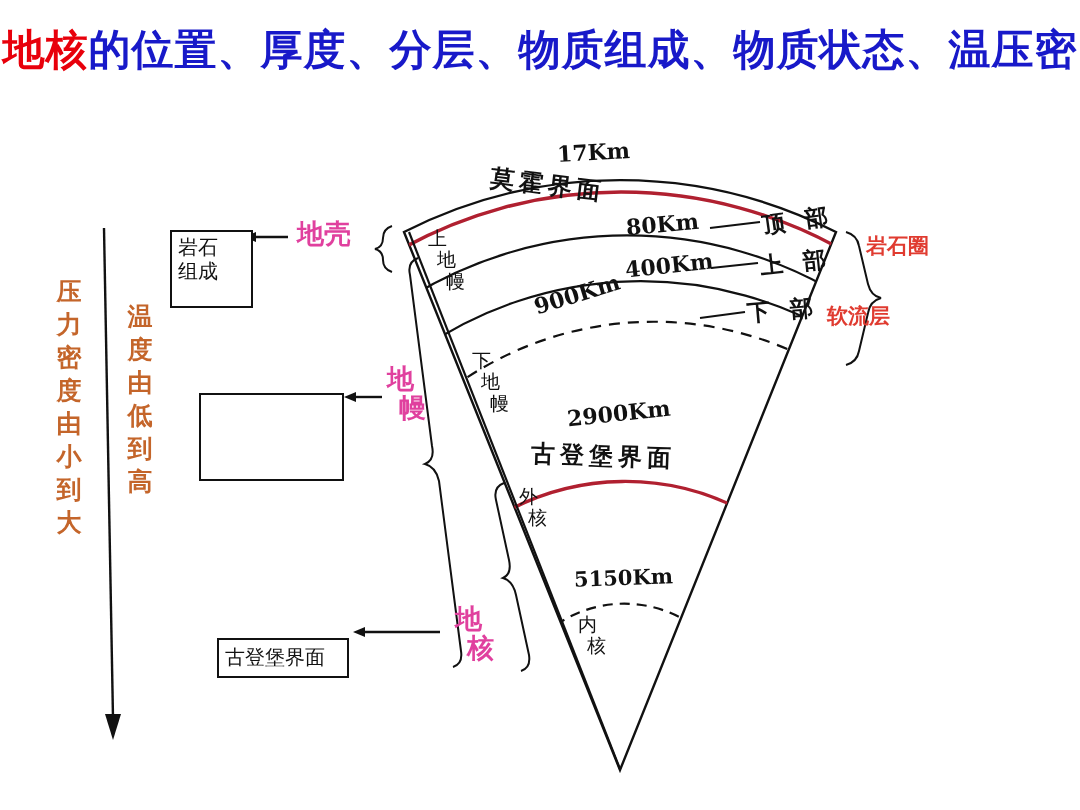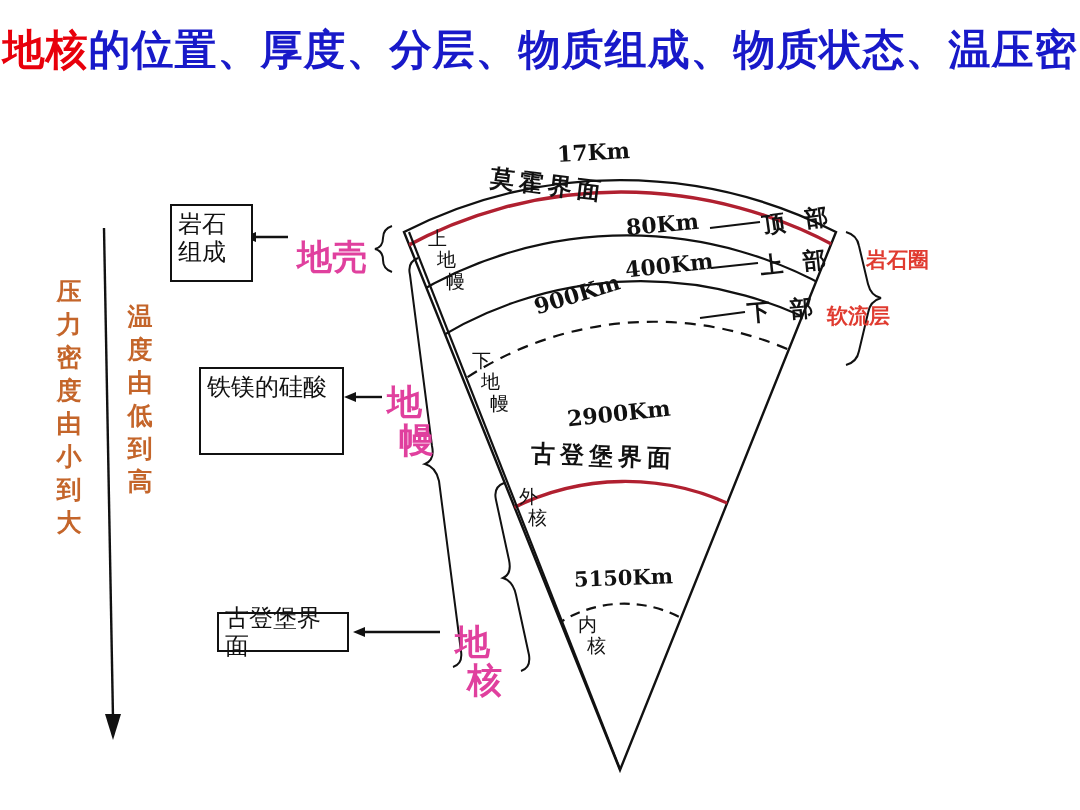--- a/index.html
+++ b/index.html
@@ -87,45 +87,45 @@
   }
   .vstack span { display: block; }
   .vstack.step span:nth-child(2) { margin-left: 9px; }
   .vstack.step span:nth-child(3) { margin-left: 18px; }
 
   
   .magenta {
     color: #E0409E;
     font-family: "DejaVu Sans", "Liberation Sans", sans-serif;
     font-weight: bold;
-    font-size: 35px;
+    font-size: 27px;
     line-height: 1.08;
-    margin-top: 20px;
   }
   .magenta span { display: block; }
 
   
   .redname {
     color: #E03B30;
     font-family: "DejaVu Sans", "Liberation Sans", sans-serif;
     font-weight: bold;
     font-size: 21px;
   }
 
   
   .box {
     position: absolute;
     border: 2px solid #111;
     background: #fff;
     font-family: "DejaVu Sans", "Liberation Sans", sans-serif;
-    font-size: 24px;
+    font-size: 20px;
     color: #111;
     line-height: 1.18;
     box-sizing: border-box;
     padding: 4px 6px;
+    margin-top: 26px;
   }
   .box span { display: block; }
 
   
   .orange {
     position: absolute;
     color: #C4652A;
     font-family: "DejaVu Serif", "Liberation Serif", serif;
     font-weight: bold;
     font-size: 25px;
@@ -239,30 +239,29 @@
   <div class="lbl magenta" style="left:387px; top:364px;">
     <span>地</span>
     <span style="margin-left:12px;">幔</span>
   </div>
 
   <div class="lbl magenta" style="left:455px; top:604px;">
     <span>地</span>
     <span style="margin-left:12px;">核</span>
   </div>
 
-  <div class="lbl redname" style="left:866px; top:249px;text-align:center;">岩石圈</div>
+  <div class="lbl redname" style="left:866px; top:235px;text-align:center;">岩石圈</div>
   <div class="lbl redname" style="left:827px; top:305px;text-align:center;">软流层</div>
 
   <div class="box" style="left:170px; top:204px; width:83px; height:78px;">
     <span>岩石</span>
     <span>组成</span>
   </div>
 
   <div class="box" style="left:199px; top:367px; width:145px; height:88px;">
-    <span>铁镁的硅酸</span>
   </div>
 
   <div class="box" style="left:217px; top:612px; width:132px; height:40px; display:flex; align-items:center;">
     <span>古登堡界面</span>
   </div>
 
   <div class="orange" style="left:52px; top:275px;">
     <span>压</span>
     <span>力</span>
     <span>密</span>

